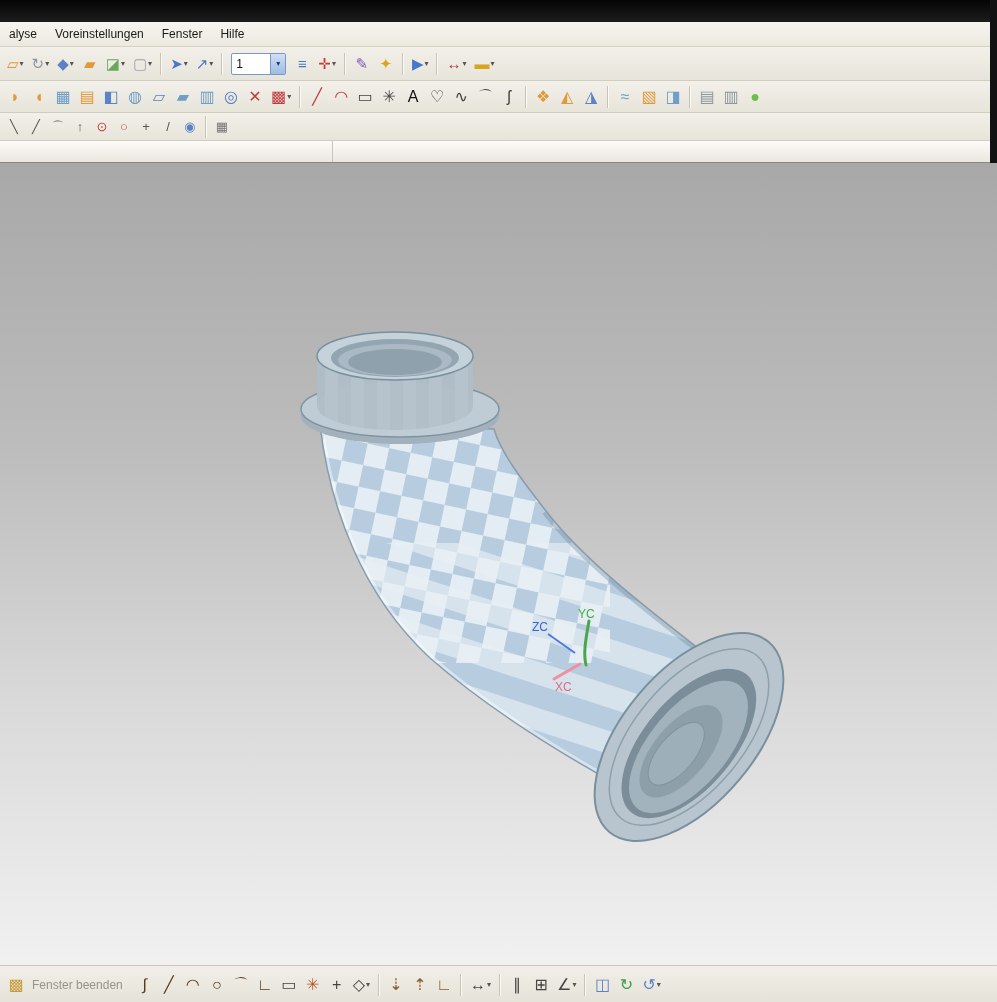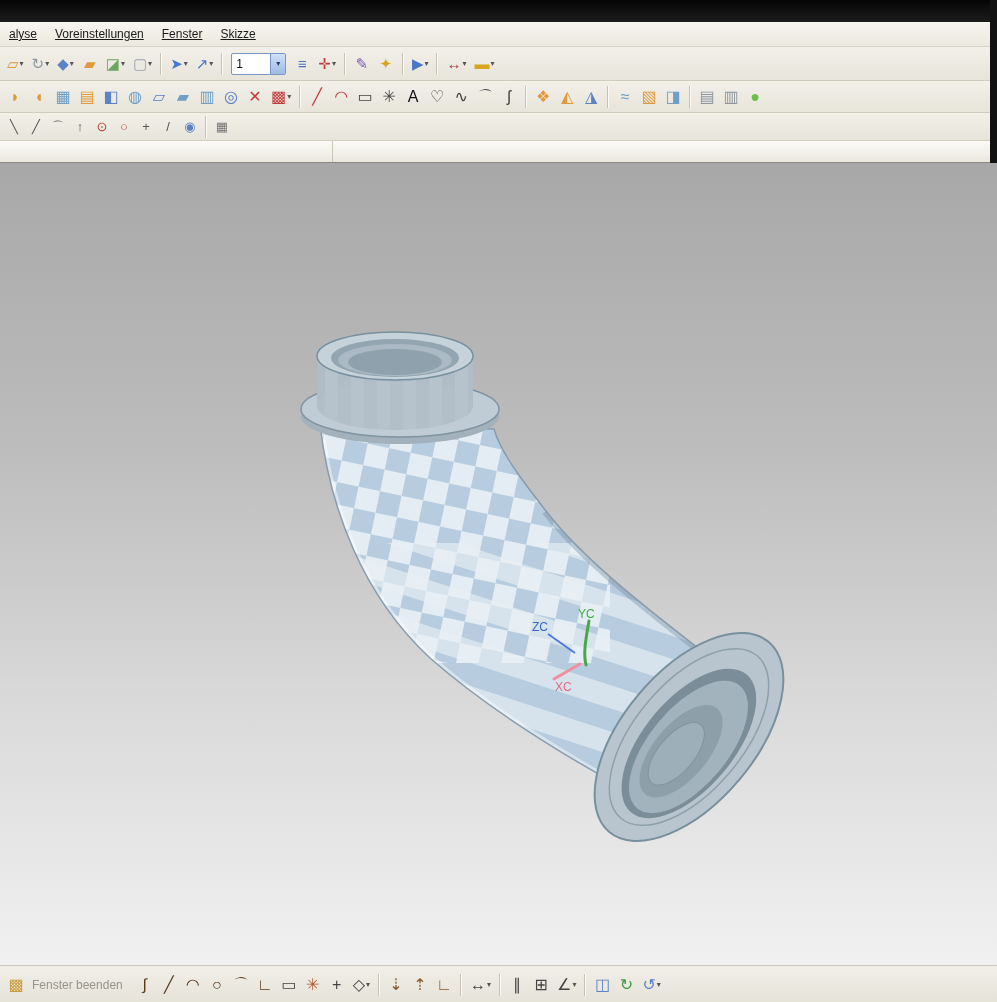--- a/index.html
+++ b/index.html
@@ -1,20 +1,20 @@
 <!DOCTYPE html>
 <html><head>
 <meta charset="utf-8">
 <style>
   html,body{margin:0;padding:0;background:#888;}
   #app{position:relative;width:997px;height:1002px;overflow:hidden;
        font-family:"Liberation Sans","DejaVu Sans",sans-serif;background:#eeece4;}
   .titlebar{height:22px;background:linear-gradient(#050505,#1c1c1c);}
   .menubar{height:24px;background:linear-gradient(#f7f5ef,#ece9e0);border-bottom:1px solid #d6d2c5;
-           display:flex;align-items:center;font-size:12px;color:#1a1a1a;text-decoration:underline;}
+           display:flex;align-items:center;font-size:12px;color:#1a1a1a;}
   .menu-item{padding:3px 9px;cursor:default;}
   .toolbar{display:flex;align-items:center;background:linear-gradient(#f2f0e9,#e7e4da);
            border-bottom:1px solid #cfccc0;padding-left:3px;}
   .row1{height:33px;}
   .row2{height:31px;}
   .row3{height:27px;}
   .icon-strip{display:flex;align-items:center;height:100%;}
   .tb-btn{display:inline-flex;align-items:center;justify-content:center;gap:1px;
           background:transparent;border:1px solid transparent;border-radius:2px;
           padding:1px 2px;margin:0 1px;min-width:22px;height:24px;cursor:default;}
@@ -48,21 +48,21 @@
 <body>
 
 <div id="app">
 
   <div class="titlebar"></div>
 
   <div class="menubar">
     <span class="menu-item">alyse</span>
     <span class="menu-item">Voreinstellungen</span>
     <span class="menu-item">Fenster</span>
-    <span class="menu-item">Skizze</span>
+    <span class="menu-item">Hilfe</span>
   </div>
 
   <div class="toolbar row1">
     <div class="icon-strip">
         <button class="tb-btn">
           <span class="tb-glyph" style="color: rgb(224, 154, 60);">▱</span>
           <span class="tb-dd">▾</span>
         </button>
         <button class="tb-btn">
           <span class="tb-glyph" style="color: rgb(141, 151, 159);">↻</span>

